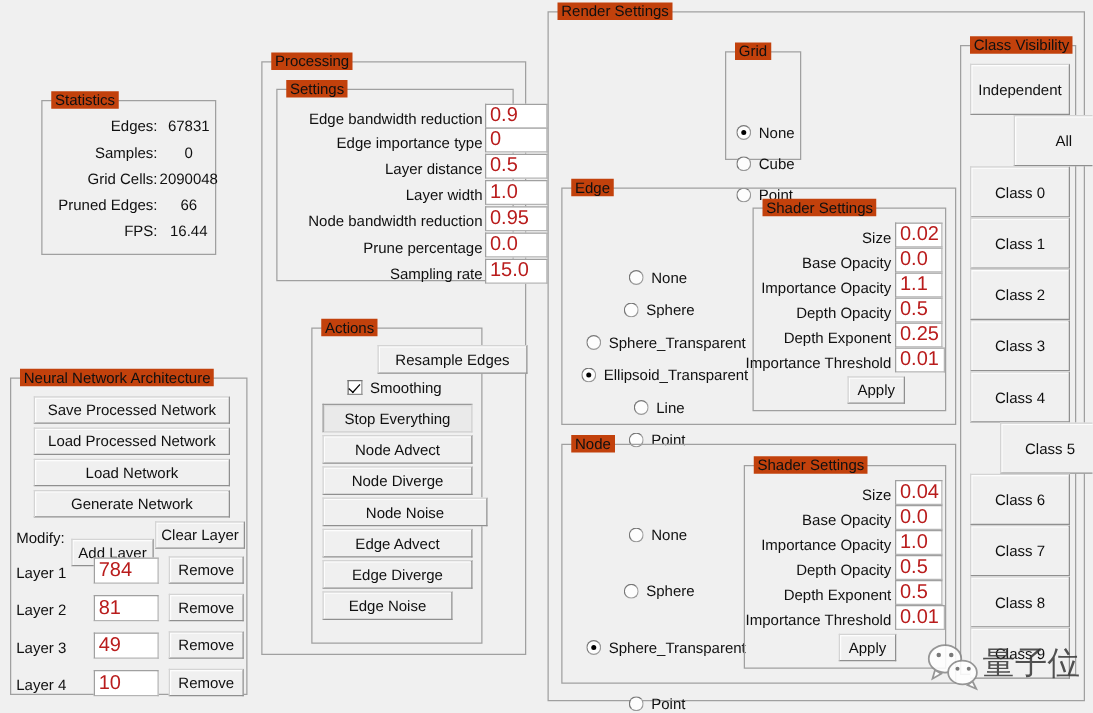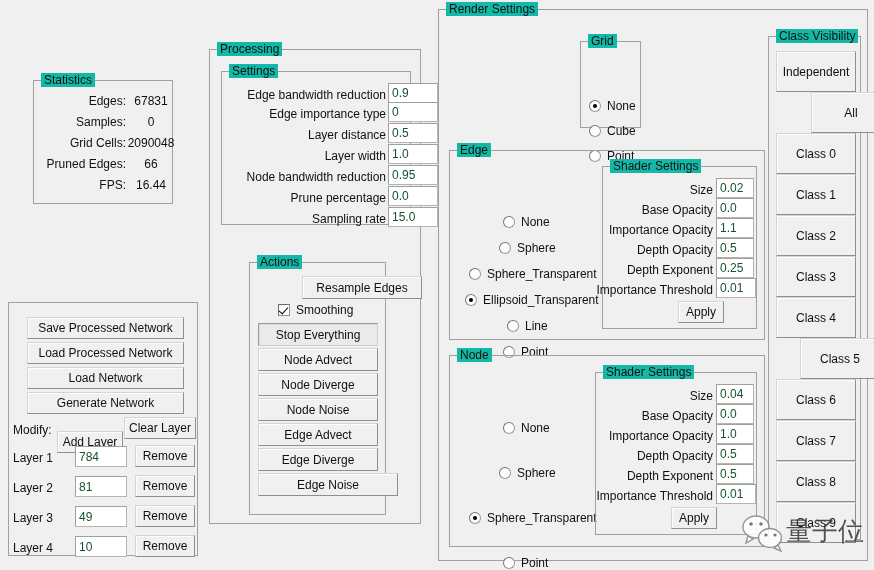--- a/index.html
+++ b/index.html
@@ -16,21 +16,21 @@
 
   
   .group {
     position: absolute;
     border: 1px solid #a0a0a0;
     background: transparent;
   }
   .group > .gtitle {
     position: absolute;
     top: -8px; left: 7px;
-    background: #14b8a6;
+    background: #c2410c;
     padding: 0 3px;
     font-size: 12px;
     line-height: 14px;
     color: #101010;
     white-space: nowrap;
   }
 
   
   .btn {
     position: absolute;
@@ -61,22 +61,22 @@
   }
 
   
   .tin {
     position: absolute;
     background: #ffffff;
     border: 1px solid #b4b4b4;
     border-top-color: #a0a0a0;
     border-left-color: #a0a0a0;
     font-family: "Liberation Sans", sans-serif;
-    font-size: 12px;
-    color: #14532d;
+    font-size: 16px;
+    color: #b91c1c;
     padding: 0 0 0 3px;
     display: flex;
     align-items: center;
     line-height: 1;
   }
 
   
   .lab {
     position: absolute;
     font-size: 12px;
@@ -177,20 +177,21 @@
     <span class="lab" style="left:96px; top:34px; width:42px; text-align:center;">0</span>
     <span class="lab r" style="left:0; top:55px; width:92px;">Grid Cells:</span>
     <span class="lab" style="left:92px; top:55px; width:50px; text-align:center;">2090048</span>
     <span class="lab r" style="left:0; top:76px; width:92px;">Pruned Edges:</span>
     <span class="lab" style="left:96px; top:76px; width:42px; text-align:center;">66</span>
     <span class="lab r" style="left:0; top:97px; width:92px;">FPS:</span>
     <span class="lab" style="left:96px; top:97px; width:42px; text-align:center;">16.44</span>
   </div>
 
   <div class="group" style="left:8px; top:302px; width:190px; height:254px;">
+    <span class="gtitle">Neural Network Architecture</span>
 
     <button class="btn" style="left:18px; top:14px; width:157px; height:22px;">Save Processed Network</button>
     <button class="btn" style="left:18px; top:39px; width:157px; height:22px;">Load Processed Network</button>
     <button class="btn" style="left:18px; top:64px; width:157px; height:22px;">Load Network</button>
     <button class="btn" style="left:18px; top:89px; width:157px; height:22px;">Generate Network</button>
 
     <span class="lab" style="left:4px; top:120px;">Modify:</span>
     <button class="btn" style="left:48px; top:114px; width:66px; height:22px;margin-top:14px;">Add Layer</button>
     <button class="btn" style="left:115px; top:114px; width:72px; height:22px;">Clear Layer</button>
 
@@ -245,24 +246,24 @@
       <button class="btn" style="left:8px; top:13px; width:120px; height:23px;margin-left:44px;">Resample Edges</button>
 
       <div class="check on" style="left:28px; top:40px;">
         <span class="box"></span>
         <span>Smoothing</span>
       </div>
 
       <button class="btn pressed" style="left:8px; top:60px; width:120px; height:23px;">Stop Everything</button>
       <button class="btn" style="left:8px; top:85px; width:120px; height:23px;">Node Advect</button>
       <button class="btn" style="left:8px; top:110px; width:120px; height:23px;">Node Diverge</button>
-      <button class="btn" style="left:8px; top:135px; width:120px; height:23px;">Node Noise</button>
+      <button class="btn" style="left:8px; top:135px; width:132px; height:23px;">Node Noise</button>
       <button class="btn" style="left:8px; top:185px; width:120px; height:23px;">Edge Diverge</button>
       <button class="btn" style="left:8px; top:160px; width:120px; height:23px;">Edge Advect</button>
-      <button class="btn" style="left:8px; top:210px; width:140px; height:23px;">Edge Noise</button>
+      <button class="btn" style="left:8px; top:210px; width:104px; height:23px;">Edge Noise</button>
     </div>
   </div>
 
   <div class="group" style="left:438px; top:9px; width:430px; height:552px;">
     <span class="gtitle">Render Settings</span>
 
     <div class="group" style="left:141px; top:31px; width:61px; height:87px;">
       <span class="gtitle">Grid</span>
       <div class="radio on" style="left:8px; top:15px;">
         <span class="dot"></span>

